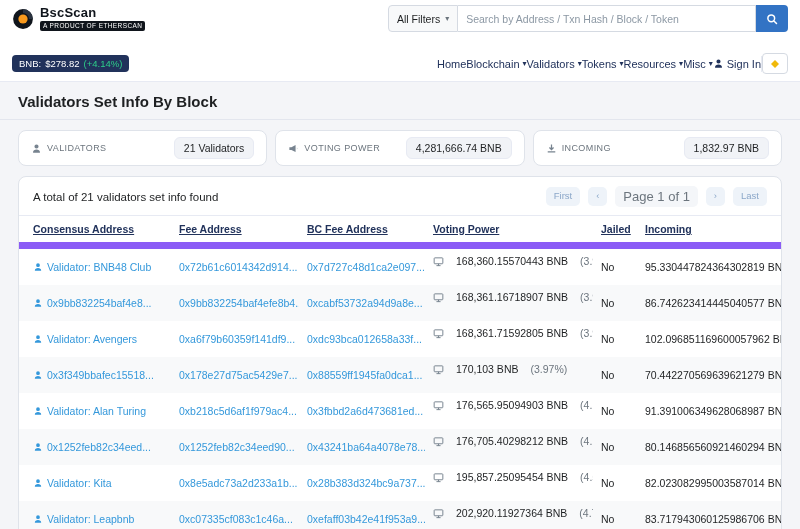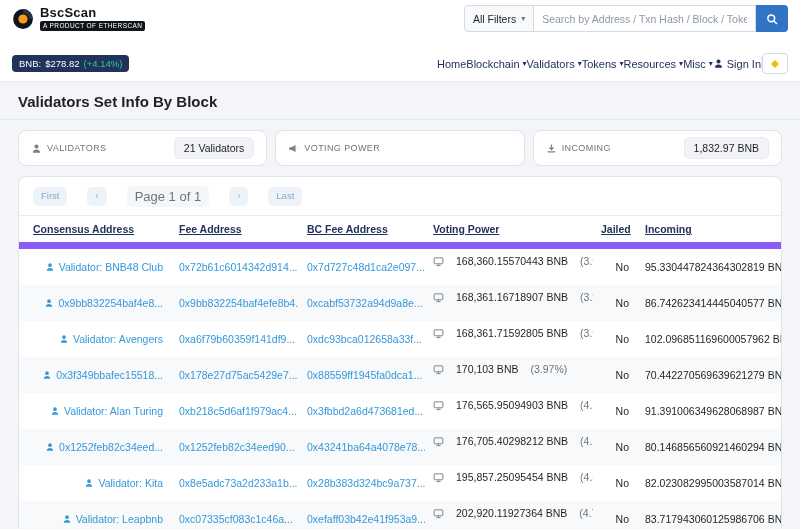--- a/index.html
+++ b/index.html
@@ -9,21 +9,21 @@
   .link { color:#3498db; }
 
   
   .hdr { background:#fff; border-bottom:1px solid #e7eaf3; }
   .topbar { display:flex; justify-content:space-between; align-items:center; padding:5px 12px 3px; }
   .logo { display:flex; align-items:center; gap:6px; }
   .logo-text { display:flex; flex-direction:column; line-height:1; }
   .logo-title { font-size:13px; font-weight:bold; color:#10151c; letter-spacing:.2px; }
   .logo-sub { margin-top:2px; font-size:6.5px; color:#fff; background:#10151c; border-radius:2px;
     padding:1.5px 3px; letter-spacing:.4px; width:max-content; text-transform:uppercase; }
-  .search { display:flex; align-items:stretch; width:324px; height:27px;justify-content:space-between; }
+  .search { display:flex; align-items:stretch; width:400px; height:27px;justify-content:space-between; }
   .filters { display:flex; align-items:center; gap:5px; background:#f8f9fa; border:1px solid #d5dae2;
     border-radius:4px 0 0 4px; font-size:10.5px; color:#1e2022; padding:0 8px; cursor:pointer; }
   .search input { flex:1; border:1px solid #d5dae2; border-left:none; font-size:10.5px; padding:0 8px;
     color:#1e2022; outline:none; font-family:inherit; }
   .search input::placeholder { color:#8c98a4; }
   .search-btn { width:32px; background:#3273c4; border:none; border-radius:0 4px 4px 0;
     display:flex; align-items:center; justify-content:center; cursor:pointer; }
   .caret { font-size:8px; color:#6c757e; }
   .navbar { display:flex; justify-content:space-between; align-items:center; padding:3px 12px 7px;margin-top:15px; }
   .bnb-badge { background:#21325b; color:#fff; font-size:9.5px; border-radius:4px; padding:3px 7px;
@@ -48,30 +48,30 @@
   .stat-label { display:flex; align-items:center; gap:5px; font-size:9px; color:#6c757e;
     text-transform:uppercase; letter-spacing:.4px; }
   .stat-label svg { color:#77838f; }
   .stat-value { background:#f1f3f7; border:1px solid #e7eaf3; border-radius:6px; padding:4px 9px;
     font-size:10.5px; color:#1e2022; }
 
   .table-card { background:#fff; border:1px solid #dfe3ea; border-radius:8px; margin-top:10px;
     overflow:hidden; }
   .card-head { display:flex; justify-content:space-between; align-items:center; padding:9px 14px 8px; }
   .summary { font-size:11.5px; color:#1e2022; }
-  .pagination { display:flex; align-items:center; gap:20px; }
+  .pagination { display:flex; align-items:center; gap:8px; }
   .pg-btn { background:#eef3f9; color:#8ba7c9; border:none; border-radius:5px; padding:3px 8px;
     font-size:9.5px; font-family:inherit; cursor:pointer; line-height:1.3; }
   .pg-info { background:#f4f6f9; color:#6c757e; border-radius:5px; padding:3px 8px; font-size:13px; }
 
   table { width:100%; border-collapse:collapse; table-layout:fixed; font-size:10.5px; }
   thead th { text-align:left; font-weight:600; color:#21325b; font-size:10.5px;
     padding:7px 8px; border-top:1px solid #e7eaf3; border-bottom:7px solid #8b5cf6;text-decoration:underline; }
   th:first-child, td:first-child { padding-left:14px; }
-  tbody td { padding:6px 8px; vertical-align:middle; white-space:nowrap; overflow:hidden;text-align:right; }
+  tbody td { padding:6px 8px; vertical-align:middle; white-space:nowrap; overflow:hidden; }
   tbody tr:nth-child(even) { background:#f8f9fa; }
   .vicon { color:#3498db; margin-right:4px; vertical-align:-1px; }
   .vp { display:flex; align-items:center; gap:12px; }
   .vp-icon { color:#77838f; display:inline-flex; }
   .pct { color:#6c757e; }
   .vp-bar { height:2px; background:#e3e6ee; width:96px; margin:3px 0 0 18px; border-radius:2px; }
 </style>
 </head>
 <body>
 
@@ -162,34 +162,36 @@
       </span>
       <span class="stat-value">21 Validators</span>
     </div>
     <div class="stat-card">
       <span class="stat-label">
         <svg width="11" height="11" viewBox="0 0 16 16" fill="currentColor">
             <path d="M2 6v4h3l6 3V3L5 6H2zm11 0.5a2.5 2.5 0 0 1 0 3"></path>
           </svg>
         <span>Voting Power</span>
       </span>
+      <span class="stat-value">4,281,666.74 BNB</span>
     </div>
     <div class="stat-card">
       <span class="stat-label">
         <svg width="11" height="11" viewBox="0 0 16 16" fill="none" stroke="currentColor" stroke-width="1.8">
             <path d="M8 2v7M5 6.5L8 9.5 11 6.5M2.5 13h11"></path>
           </svg>
         <span>Incoming</span>
       </span>
       <span class="stat-value">1,832.97 BNB</span>
     </div>
   </div>
 
   <div class="table-card">
     <div class="card-head">
+      <span class="summary">A total of 21 validators set info found</span>
       <div class="pagination">
         <button class="pg-btn">First</button>
         <button class="pg-btn">‹</button>
         <span class="pg-info">Page 1 of 1</span>
         <button class="pg-btn">›</button>
         <button class="pg-btn">Last</button>
       </div>
     </div>
     <table>
       <colgroup>

